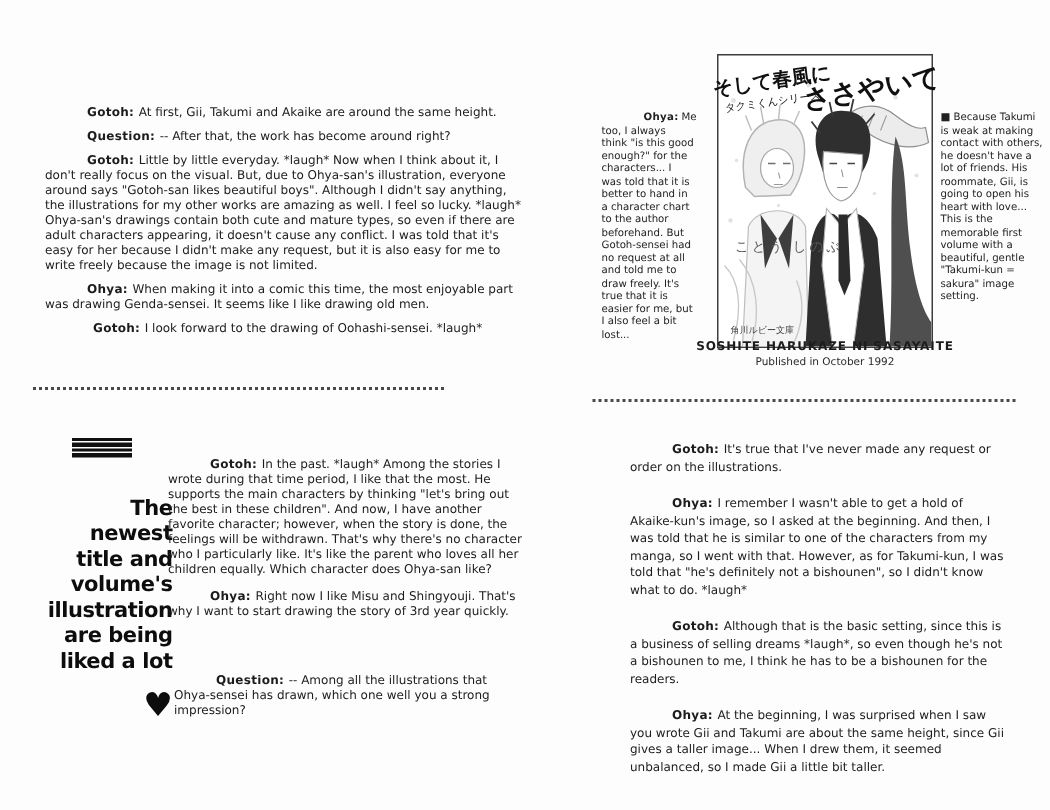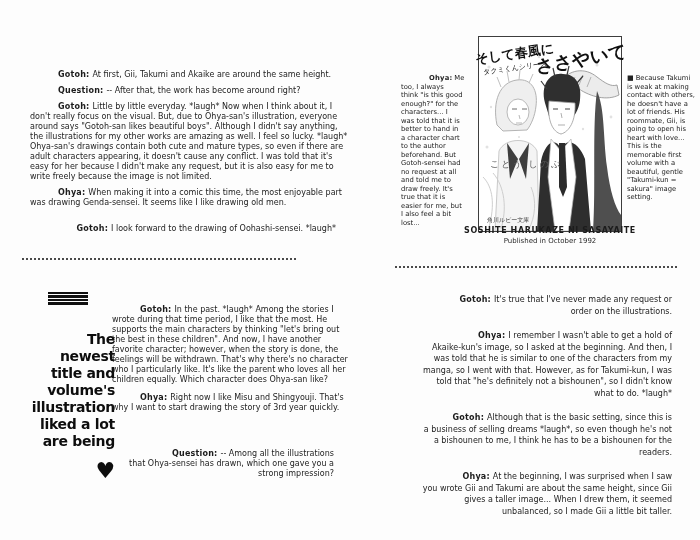--- a/index.html
+++ b/index.html
@@ -5,22 +5,22 @@
   html,body { margin:0; padding:0; background:#ffffff; }
   .page {
     position:relative; width:700px; height:540px; overflow:hidden;
     background:#fdfdfd; color:#1c1c1c;
     font-family:"DejaVu Sans", sans-serif;
   }
   .abs { position:absolute; }
 
   
   .para  { font-size:8px;  line-height:10px;   margin:0 0 6px; }
-  .para-b{ font-size:8px;  line-height:10px;   margin:16px;text-align:right; }
-  .para-r{ font-size:8px;  line-height:11.5px; margin:0 0 13px;text-align:right; }
+  .para-b{ font-size:8px;  line-height:10px;   margin:4px; }
+  .para-r{ font-size:8px;  line-height:11.5px; margin:0 0 13px; }
   .spk   { font-weight:bold; margin-right:3px; letter-spacing:0.2px;padding-left:28px; }
 
   
   .mb-lg { margin-bottom:14px; }
   .mb-md { margin-bottom:8px; }
   .mb-xl { margin-bottom:36px; }
 
   
   .dotted { height:0; border-top:2px dotted #4a4a4a; }
 
@@ -89,34 +89,34 @@
     <div class="bar"></div>
     <div class="bar thick"></div>
   </div>
 
   <div class="abs decor" style="left:25px; top:331px;">
     <div>The</div>
     <div>newest</div>
     <div>title and</div>
     <div>volume's</div>
     <div>illustration</div>
+    <div>are being</div>
     <div>liked a lot</div>
-    <div>are being</div>
     <div class="heart">♥</div>
   </div>
 
   <div class="abs" style="left:112px; top:305px; width:238px;">
     <p class="para mb-md">
       <b class="spk">Gotoh:</b><span>In the past. *laugh* Among the stories I wrote during that time period, I like that the most. He supports the main characters by thinking "let's bring out the best in these children". And now, I have another favorite character; however, when the story is done, the feelings will be withdrawn. That's why there's no character who I particularly like. It's like the parent who loves all her children equally. Which character does Ohya-san like?</span>
     </p>
     <p class="para mb-xl">
       <b class="spk">Ohya:</b><span>Right now I like Misu and Shingyouji. That's why I want to start drawing the story of 3rd year quickly.</span>
     </p>
     <p class="para-b">
-      <b class="spk">Question:</b><span>-- Among all the illustrations that Ohya-sensei has drawn, which one gave you a strong impression?</span>
+      <b class="spk">Question:</b><span>-- Among all the illustrations that Ohya-sensei has drawn, which one well you a strong impression?</span>
     </p>
   </div>
 
   <div class="abs side" style="left:401px; top:74px; width:62px;">
     <b class="spk">Ohya:</b><span>Me too, I always think "is this good enough?" for the characters... I was told that it is better to hand in a character chart to the author beforehand. But Gotoh-sensei had no request at all and told me to draw freely. It's true that it is easier for me, but I also feel a bit lost...</span>
   </div>
 
   <div class="abs cover" style="left:478px; top:36px;">
     <svg viewBox="0 0 142 194" aria-hidden="true">
 

